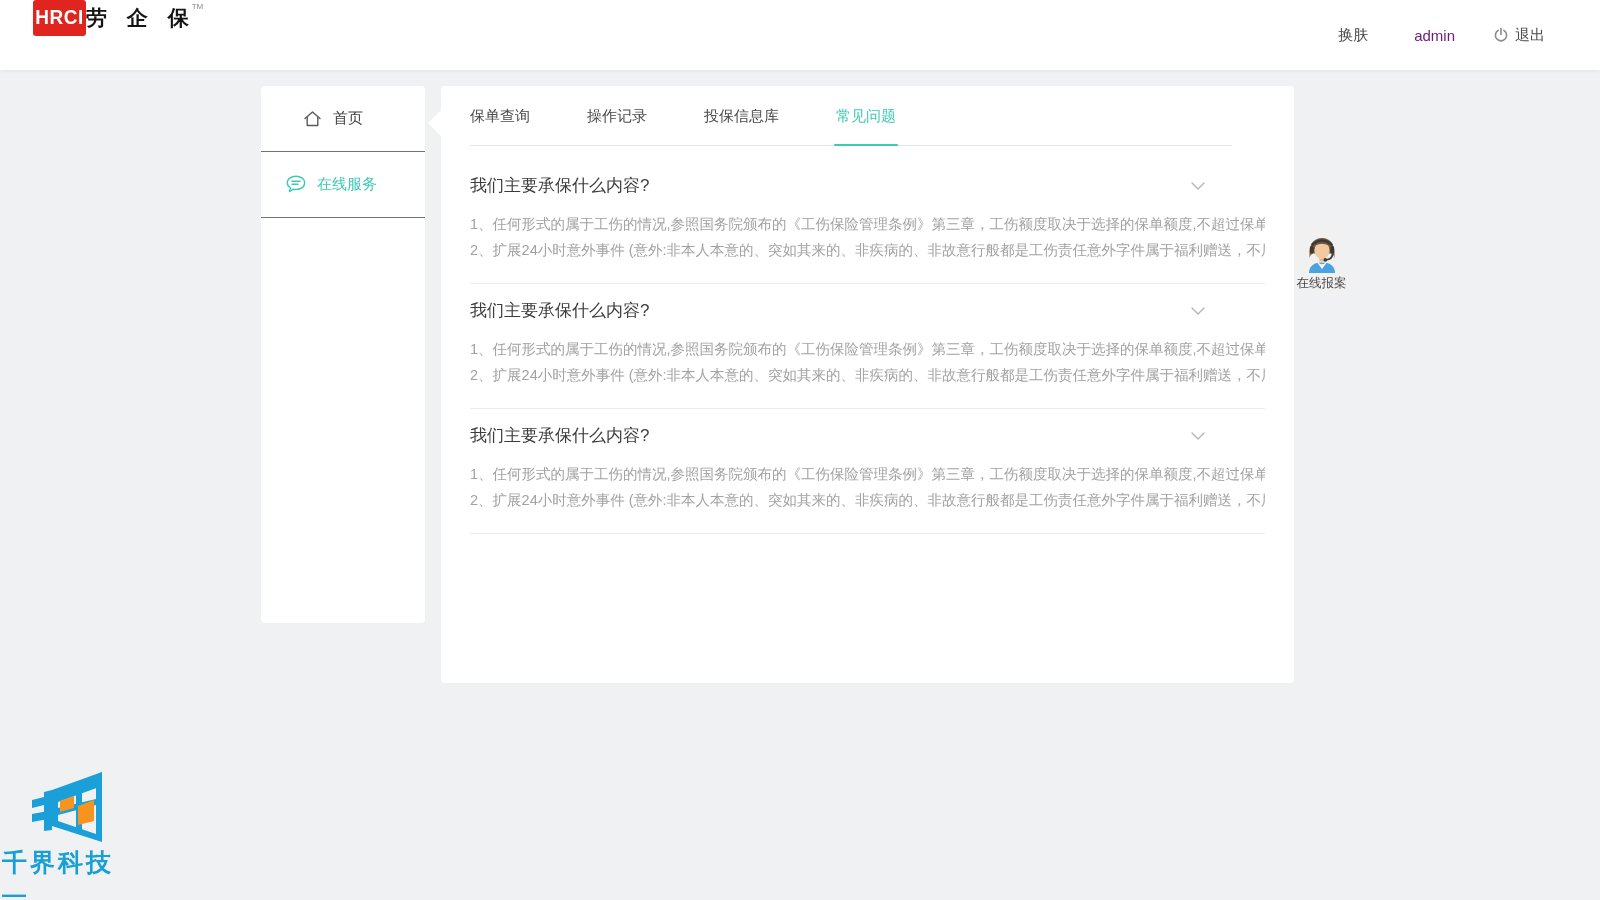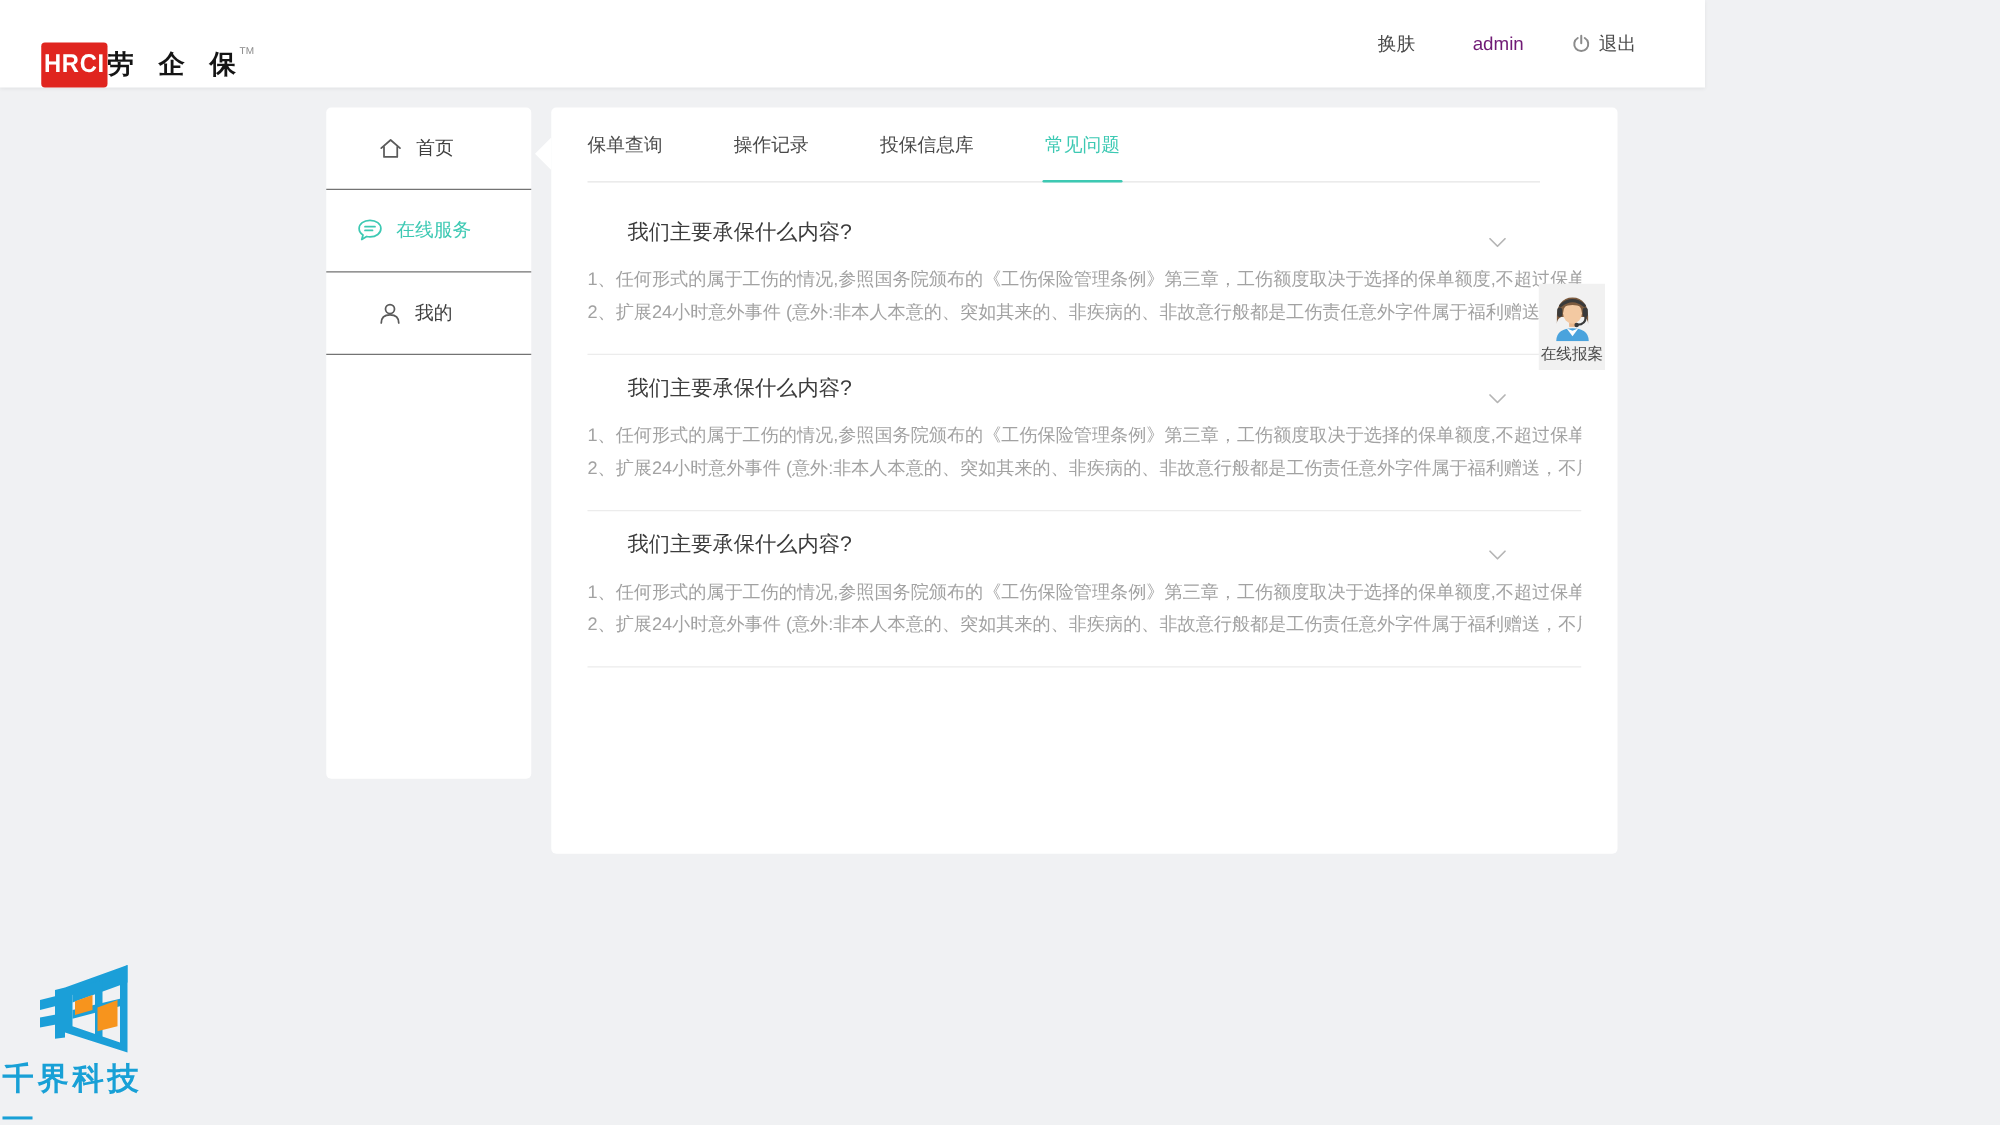--- a/index.html
+++ b/index.html
@@ -6,23 +6,23 @@
   html,body { width:1600px; height:900px; }
   body {
     position:relative;
     background:#f0f1f3;
     font-family:"Liberation Sans", sans-serif;
     overflow:hidden;
   }
 
   
   .topbar {
-    position:absolute; top:0; left:0; width:1364px; height:70px;
+    position:absolute; top:0; left:0; width:1600px; height:70px;
     background:#ffffff; box-shadow:0 1px 3px rgba(0,0,0,.06);
-    display:flex; align-items:flex-end;
+    display:flex; align-items:flex-start;
   }
   .logo-group { display:flex; align-items:flex-start; margin-left:33px; }
   .logo-box {
     width:53px; height:36px; background:#e0251f; border-radius:3px;
     display:flex; align-items:center; justify-content:center;
   }
   .logo-box span {
     color:#fff; font-weight:800; font-size:19px; letter-spacing:.5px;
     transform:scaleY(1.08);
   }
@@ -76,35 +76,34 @@
   }
   .tab.active { color:#3dc9b3; }
   .tab.active::after {
     content:""; position:absolute; left:-2px; right:-2px; bottom:0;
     height:2px; background:#3dc9b3; border-radius:1px; z-index:2;
   }
 
   .faq-wrap { margin:13px 29px 0 29px; }
   .faq-item { padding:15px 0 20px 0; border-bottom:1px solid #ececec; }
   .faq-title-row {
-    display:flex; justify-content:space-between; align-items:flex-end;
+    display:flex; justify-content:space-between; align-items:center;
     cursor:pointer;
-    margin-left:32px;
   }
   .faq-question { font-size:17px; color:#3c3c3c; line-height:24px; }
   .faq-chevron { margin-right:60px; display:flex; }
   .faq-answer { margin-top:13px; }
   .faq-answer p {
     font-size:14.5px; color:#a2a2a2; line-height:26px;
     white-space:nowrap; overflow:hidden;
   }
 
   
   .report-widget {
-    position:absolute; left:1231px; top:227px; width:53px; height:69px;
+    position:absolute; left:1295px; top:227px; width:53px; height:69px;
     background:#f1f1f1; cursor:pointer;
     display:flex; flex-direction:column; align-items:center;
     justify-content:flex-end; padding-bottom:4px;
   }
   .report-widget .avatar { margin-bottom:2px; display:flex; }
   .report-label { font-size:12.5px; color:#4a4a4a; white-space:nowrap; }
 
   
   .footer-logo {
     position:absolute; left:2px; top:764px; width:124px;
@@ -151,29 +150,20 @@
     <span>首页</span>
   </div>
   <div class="side-item active">
     <span class="s-icon">
       <svg width="20" height="19" viewBox="0 0 20 19">
         <path d="M10 1.2 C5 1.2 1.3 4 1.3 7.8 C1.3 10 2.5 11.8 4.4 13 L3.4 16.6 L7.3 14.2 C8.2 14.4 9.1 14.5 10 14.5 C15 14.5 18.7 11.6 18.7 7.8 C18.7 4 15 1.2 10 1.2 Z" stroke="#3dc9b3" stroke-width="1.4" fill="none" stroke-linejoin="round"></path>
         <path d="M6 6.3 H14 M6 9.3 H12" stroke="#3dc9b3" stroke-width="1.4" stroke-linecap="round"></path>
       </svg>
     </span>
     <span>在线服务</span>
-  </div>
-  <div class="side-item">
-    <span class="s-icon">
-      <svg width="18" height="18" viewBox="0 0 18 18">
-        <circle cx="9" cy="5.2" r="3.6" stroke="#5a5a5a" stroke-width="1.4" fill="none"></circle>
-        <path d="M2 16.3 C2 11.8 5 9.8 9 9.8 C13 9.8 16 11.8 16 16.3" stroke="#5a5a5a" stroke-width="1.4" fill="none" stroke-linecap="round"></path>
-      </svg>
-    </span>
-    <span>我的</span>
   </div>
 </div>
 
 <div class="content-card">
   <div class="tab-row">
     <div class="tab">
       <span>保单查询</span>
     </div>
     <div class="tab">
       <span>操作记录</span>

